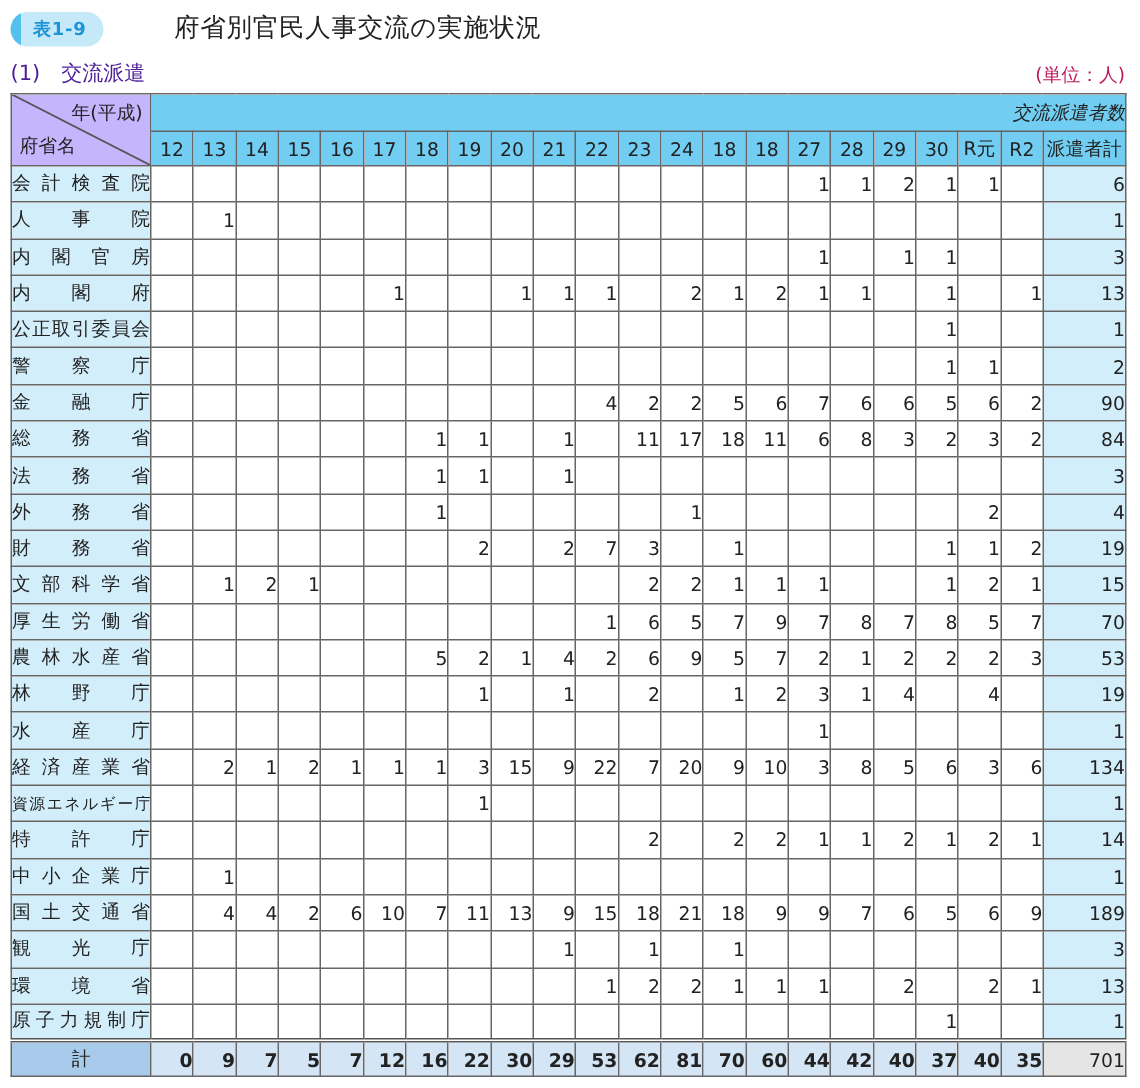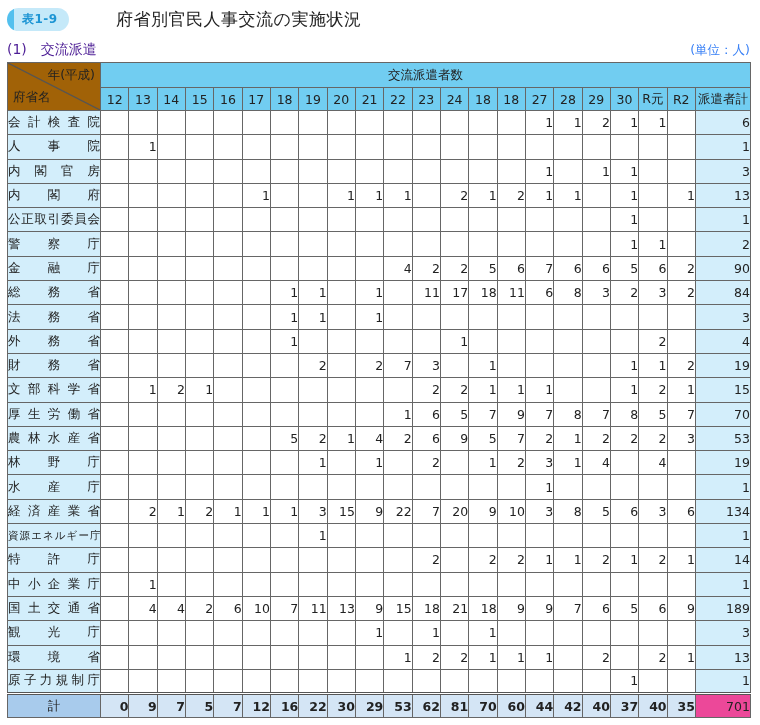--- a/index.html
+++ b/index.html
@@ -14,56 +14,56 @@
       color: #1d95d4; font-size: 12px; font-weight: bold; letter-spacing: 0.5px;
     }
     .title-text {
       position: absolute; left: 96px; top: 8px; height: 23px; line-height: 23px;
       font-size: 17px; color: #222; letter-spacing: 0.5px; margin-left: 20px;
     }
     .section-label {
       position: absolute; left: 7px; top: 40px; font-size: 14px; line-height: 18px; color: #4c1d95;
     }
     .unit-label {
-      position: absolute; right: 10px; top: 42px; font-size: 12.5px; line-height: 16px; color: #3b82f6;
+      position: absolute; right: 10px; top: 42px; font-size: 12.5px; line-height: 16px; color: #be185d;
     }
     table.main {
       position: absolute; left: 7px; top: 62px; width: 743px;
       border-collapse: collapse; table-layout: fixed;
       border: 1.5px solid #4a4a4a;
     }
     table.main col.c-label { width: 93px; }
     table.main col.c-year { width: 28.33px; }
     table.main col.c-total { width: 55px; }
     table.main th, table.main td {
       border: 1px solid #666; padding: 0; font-size: 12.5px; font-weight: normal;
       white-space: nowrap; overflow: hidden;
     }
     tr.h1 { height: 25px; }
     tr.h2 { height: 23px; }
     tr.data-row { height: 24.3px; }
     tr.sum-row { height: 24px; }
     th.hdr { background: #71cdf1; text-align: center; color: #222; }
-    th.group-hdr { text-align: center; padding-left: 280px; font-size: 13px; }
-    th.corner { background: #a16207; position: relative; padding: 0; }
+    th.group-hdr { text-align: right; padding-left: 280px; font-size: 13px; font-style: italic; }
+    th.corner { background: #c4b5fd; position: relative; padding: 0; }
     th.corner svg { position: absolute; left: 0; top: 0; width: 100%; height: 100%; }
     .corner-top { position: absolute; right: 5px; top: 4px; font-size: 12.5px; }
     .corner-bottom { position: absolute; left: 5px; bottom: 4px; font-size: 12.5px; }
     th.total-hdr { font-size: 12.5px; }
     td.label {
       background: #d3eefb; padding: 0 7px 0 5px; font-size: 12.5px;
     }
     .dist { display: flex; justify-content: space-between; width: 100%; }
     .dist.small { font-size: 10.5px; letter-spacing: -0.5px; }
     td.val { text-align: right; padding-right: 4px; background: #fff; }
     td.tot { text-align: right; padding-right: 6px; background: #d3eefb; font-weight: bold; }
     tr.sum-row td { border-top: 3px double #555; }
     tr.sum-row td.label { background: #a8cbec; text-align: center; }
     tr.sum-row td.val { background: #d4e5f5; font-weight: bold; }
-    tr.sum-row td.tot { background: #ec4899; }
+    tr.sum-row td.tot { background: #e5e5e5; }
   </style>
 </head>
 <body>
 
 <div class="title-badge">表1-9</div>
 <div class="title-text">府省別官民人事交流の実施状況</div>
 <div class="section-label">(1)　交流派遣</div>
 <div class="unit-label">(単位：人)</div>
 
 <table class="main">

